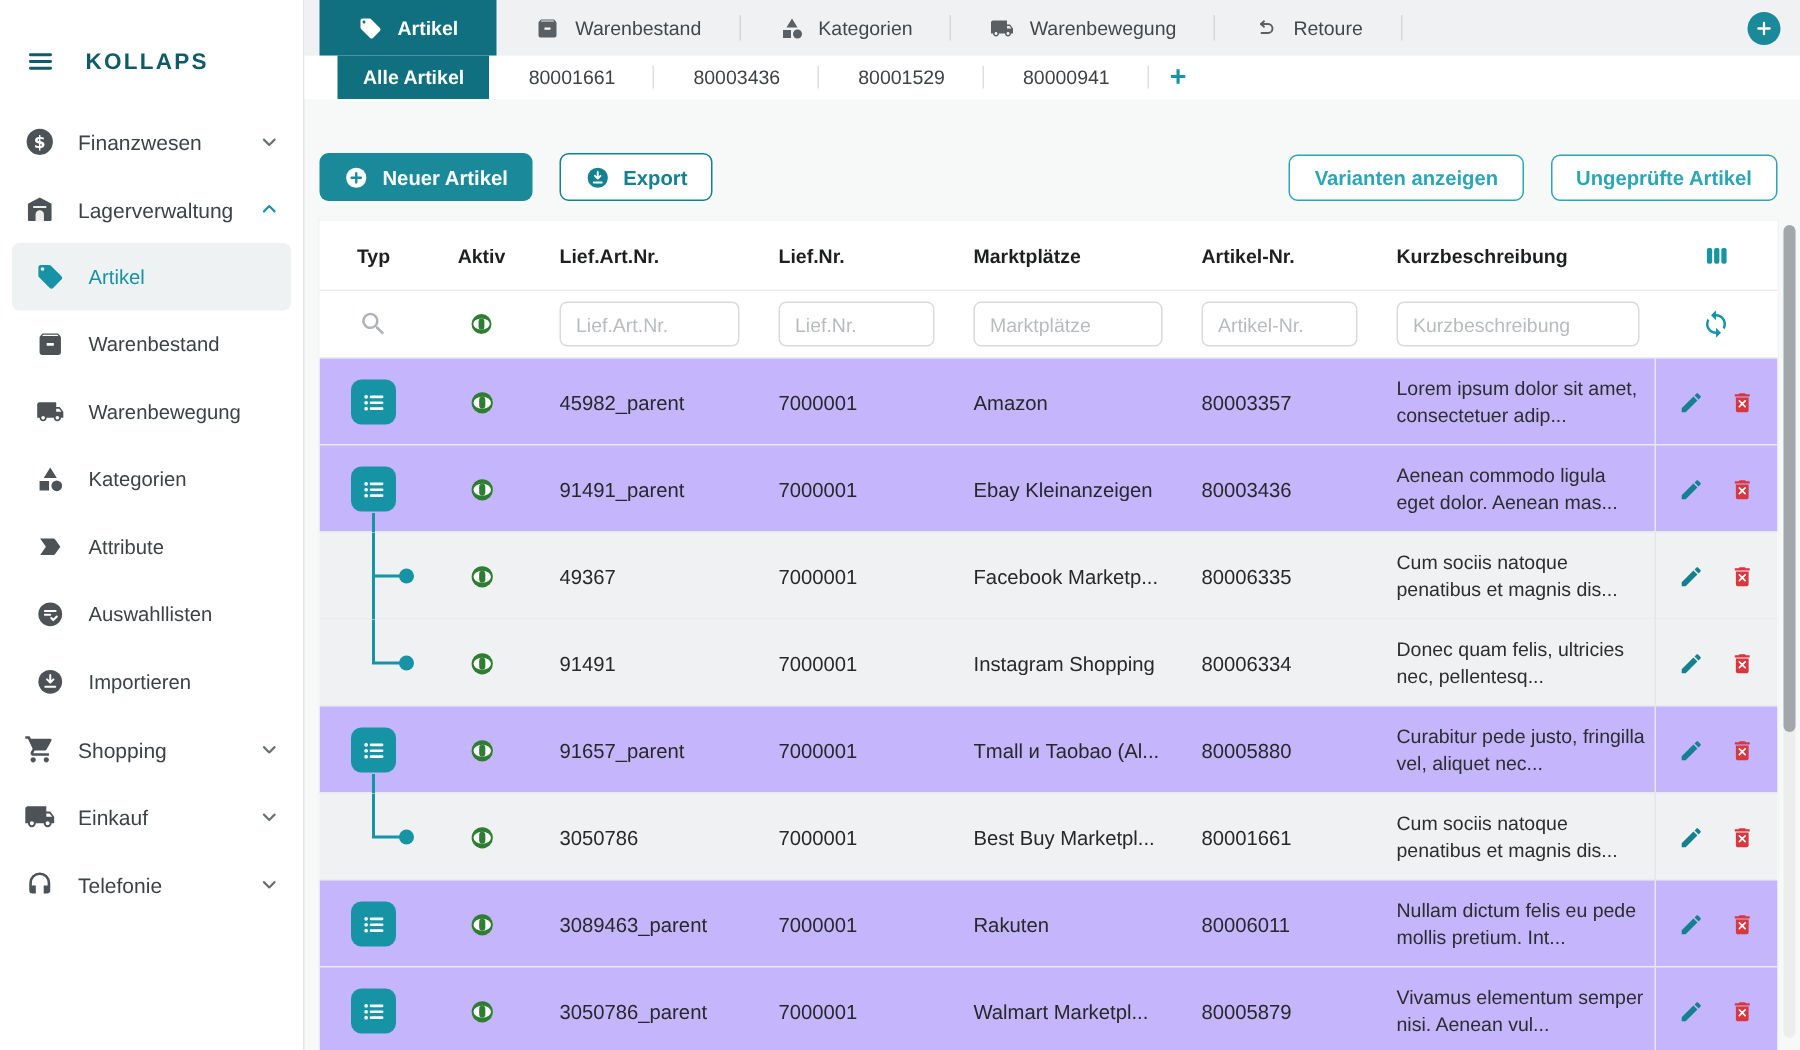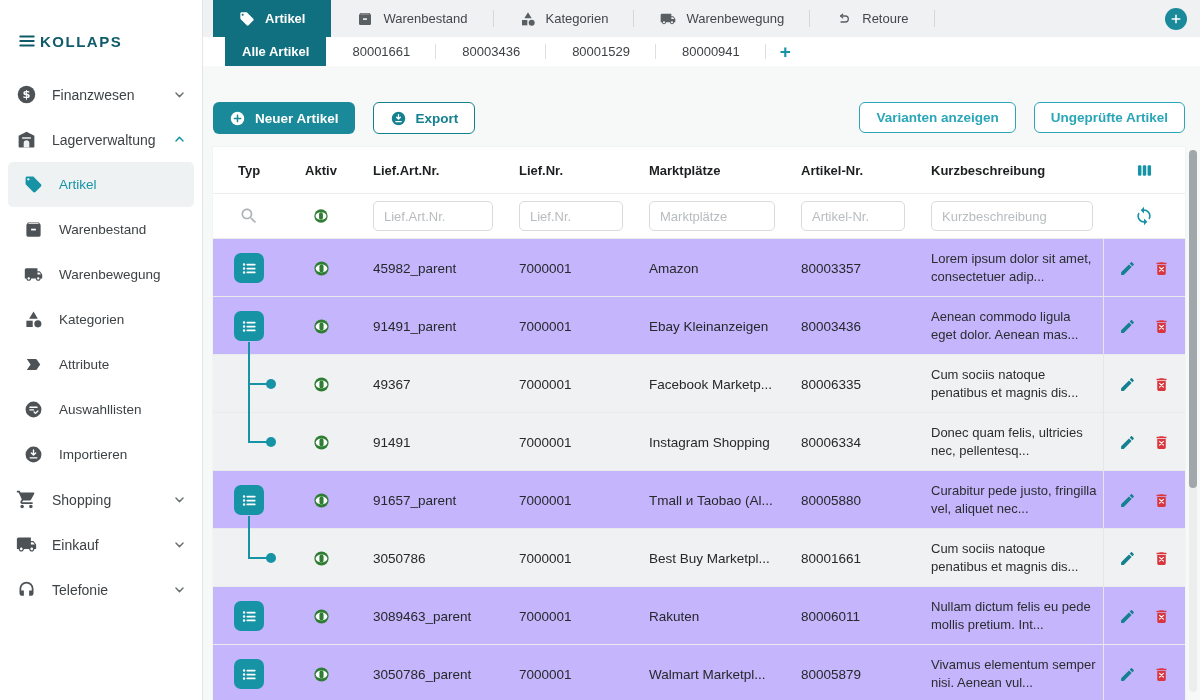--- a/index.html
+++ b/index.html
@@ -10,21 +10,21 @@
   }
   *{box-sizing:border-box;margin:0;padding:0}
   html,body{width:1200px;height:700px;overflow:hidden}
   body{font-family:"Liberation Sans",sans-serif;background:#f7f8f8;color:var(--txt);font-size:13px}
   [data-icon]{display:inline-flex;align-items:center;justify-content:center}
   [data-icon] svg{width:100%;height:100%;display:block}
   .app{position:relative;width:1200px;height:700px;display:flex}
 
   
   .sidebar{width:203px;height:700px;background:#fff;border-right:1px solid #e3e5e6;flex:0 0 203px;overflow:hidden}
-  .side-header{display:flex;align-items:center;gap:2px;padding:32px 16px 10px 16px}
+  .side-header{display:flex;align-items:center;gap:19px;padding:32px 16px 10px 16px}
   .burger{width:22px;height:18px;color:#0f5b6a;cursor:pointer}
   .brand{font-size:15px;font-weight:bold;letter-spacing:1.5px;color:#0f5b6a}
   .side-item{display:flex;align-items:center;height:45px;padding:0 14px 0 16px;cursor:pointer}
   .s-icon{width:21px;height:21px;color:var(--side-icon);flex:0 0 21px}
   .s-label{margin-left:15px;font-size:14px;color:var(--side-txt);flex:1}
   .s-chevron{width:17px;height:17px;color:#6b7074}
   .chev-teal{color:var(--teal)}
   #side-top{margin-top:12px}
   .sub-item{display:flex;align-items:center;height:45px;margin:0 8px;padding:0 8px 0 16px;border-radius:5px;cursor:pointer}
   .sub-item .s-icon{width:19px;height:19px;flex:0 0 19px}
@@ -45,21 +45,21 @@
   .round-add span{width:22px;height:22px;padding:4px}
 
   .subtabbar{display:flex;align-items:stretch;height:29px;background:#fff}
   .subtab{display:flex;align-items:center;padding:0 26px;cursor:pointer;position:relative;font-size:13px;color:#3f4245}
   .subtab:first-child{margin-left:22px;padding:0 17px}
   .subtab.active{background:var(--teal-dark);color:#fff;font-weight:bold}
   .subtab:not(.active)::after{content:"";position:absolute;right:0;top:7px;height:15px;width:1px;background:#dcdedf}
   .subtab-add{display:flex;align-items:center;padding:0 14px;color:var(--teal);font-size:19px;font-weight:bold;cursor:pointer}
 
   .content{position:relative;padding:36px 0 0 10px}
-  .btnrow{display:flex;align-items:flex-start;width:972px}
+  .btnrow{display:flex;align-items:flex-end;width:972px}
   .btn{display:inline-flex;align-items:center;gap:9px;height:32px;padding:0 16px;border-radius:6px;border:none;cursor:pointer;font-size:13.5px;font-weight:bold;font-family:inherit}
   .btn .b-icon{width:17px;height:17px}
   .btn-primary{background:var(--teal-btn);color:#fff}
   .btn-outline{background:#fff;color:#15808f;border:1px solid #15808f}
   .btn-outline .b-icon{color:#15808f}
   .btn-light{background:#fff;color:var(--teal-outline);border:1.5px solid var(--teal-outline);height:31px;font-weight:bold}
   .gap12{width:18px}
   .spacer{flex:1}
 
   .table{position:relative;width:972px;margin-top:13px;background:#fff;height:556px;overflow:hidden;box-shadow:0 0 0 1px rgba(0,0,0,0.02)}

